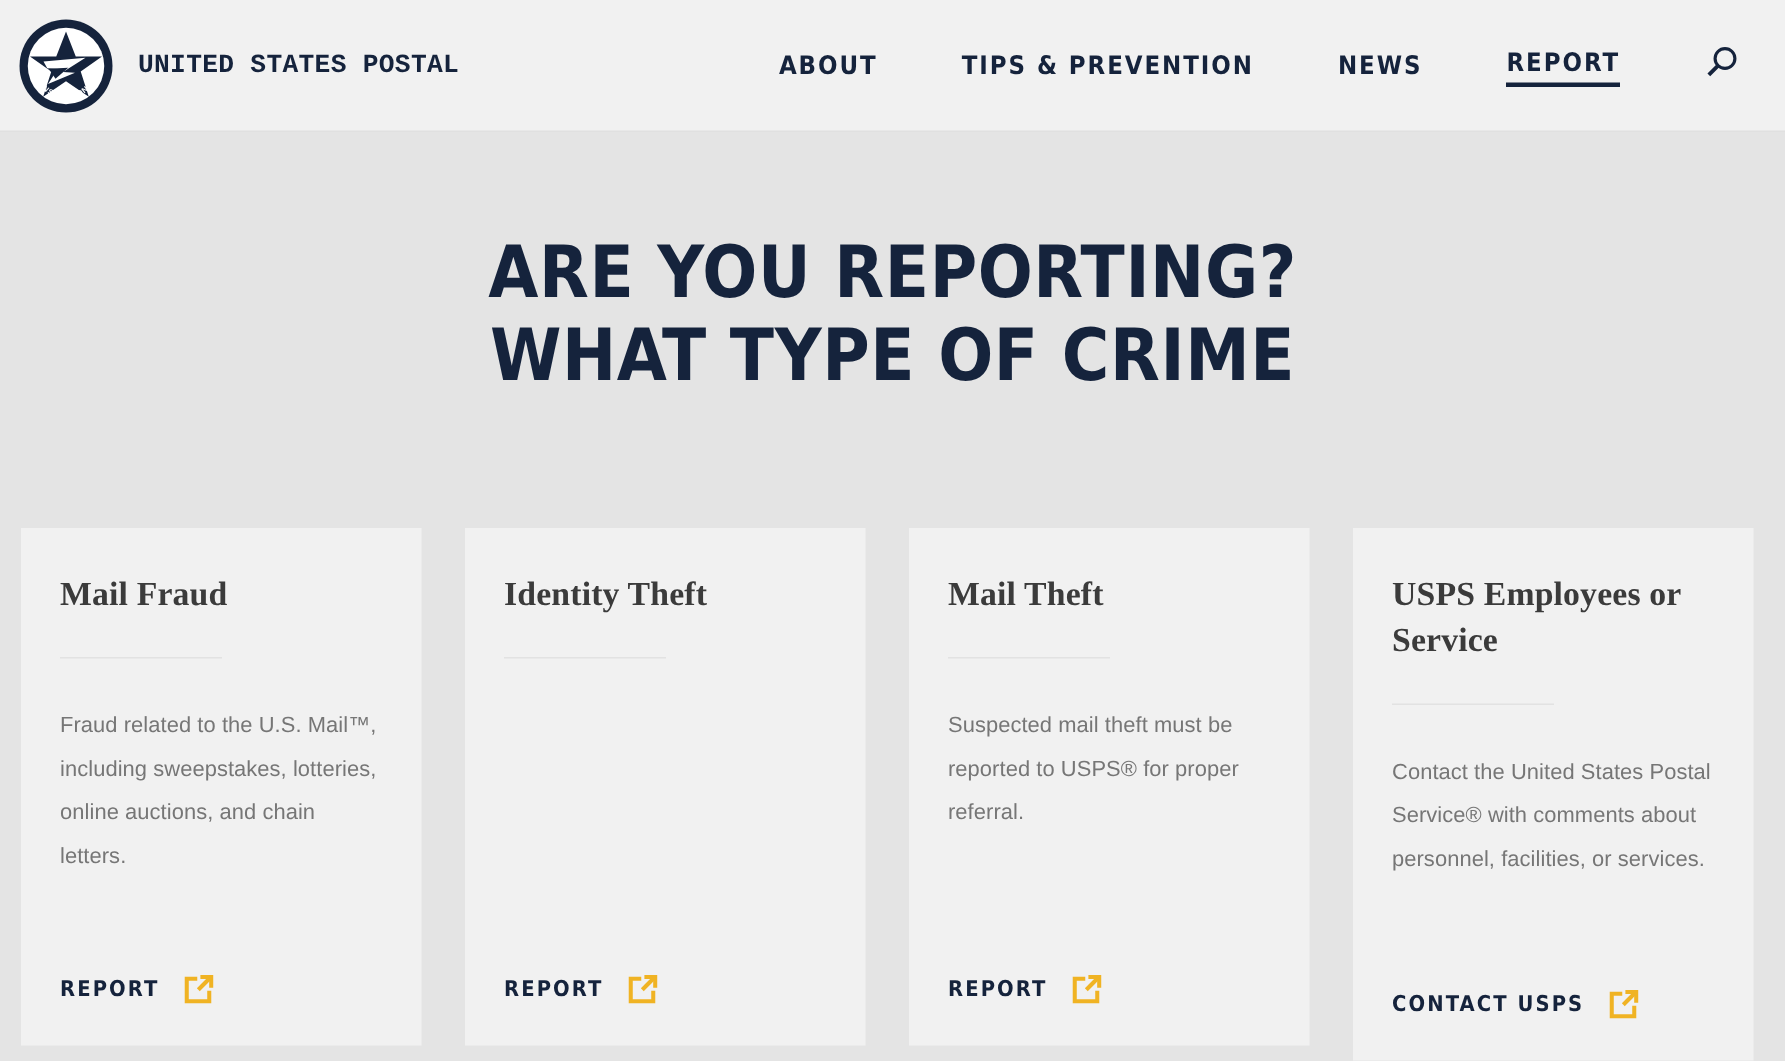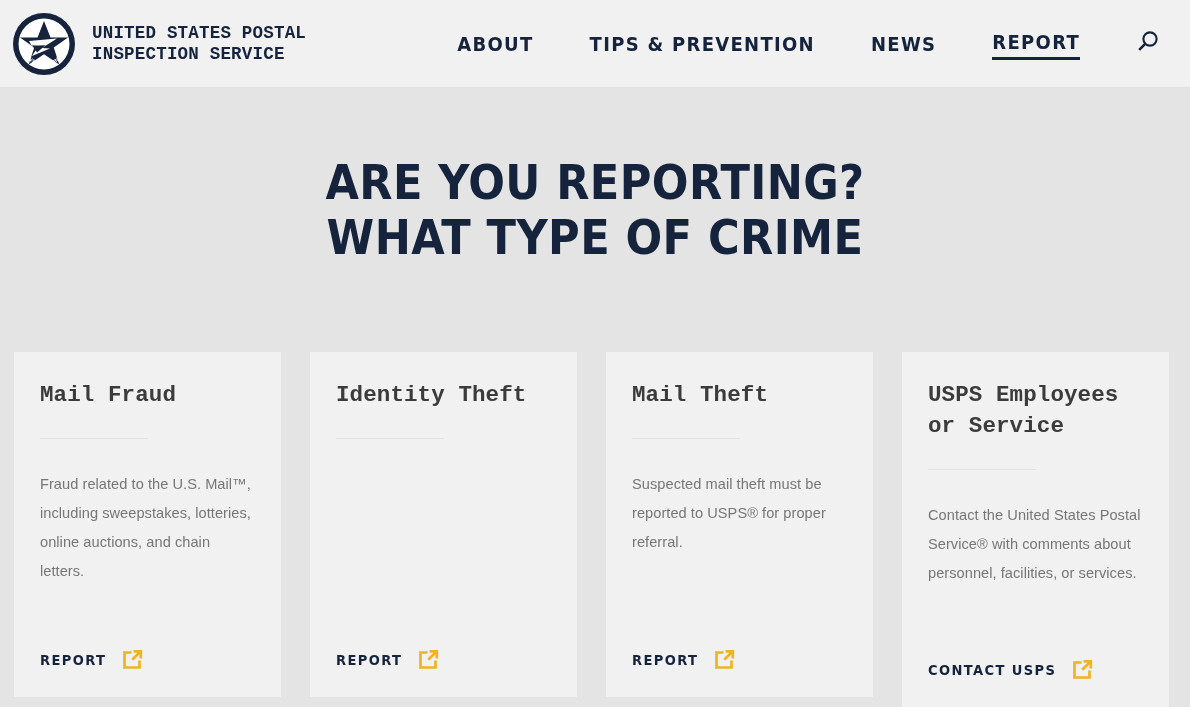--- a/index.html
+++ b/index.html
@@ -57,21 +57,21 @@
     top: 0;
     height: 88px;
     display: flex;
     align-items: center;
     gap: 0;
   }
   .nav-link {
     color: #15233c;
     font-family: "Liberation Sans Narrow", "DejaVu Sans Condensed", "Liberation Sans", sans-serif;
     font-weight: bold;
-    font-size: 20px;
+    font-size: 17px;
     letter-spacing: 1.3px;
     text-decoration: none;
     white-space: nowrap;
     padding: 2px 0;
     cursor: pointer;
   }
   .nav-item { padding: 0 28px; display: flex; align-items: center; }
   .nav-link.active {
     border-bottom: 3px solid #15233c;
     padding-bottom: 3px;
@@ -121,21 +121,21 @@
     padding: 28px 26px 0 26px;
     display: flex;
     flex-direction: column;
   }
   .card.tall { min-height: 355px; justify-content: flex-end; }
   .card.short { min-height: 345px; }
 
   .card-title {
     margin: 0;
     color: #3b3b3b;
-    font-family: Liberation Mono, monospace;
+    font-family: Liberation Serif, serif;
     font-weight: bold;
     font-size: 22.5px;
     line-height: 31px;
     letter-spacing: 0.1px;
   }
   .card-divider {
     height: 1px;
     background: #e2e2e2;
     width: 108px;
     margin-top: 27px;
@@ -188,21 +188,20 @@
         <text font-family="'Liberation Sans', sans-serif" font-size="5.4" font-weight="bold" fill="#ffffff" letter-spacing="0.7">
           <textPath href="#arcTop" startOffset="50%" text-anchor="middle">UNITED STATES</textPath>
         </text>
         <text font-family="'Liberation Sans', sans-serif" font-size="5.2" font-weight="bold" fill="#ffffff" letter-spacing="0.5">
           <textPath href="#arcBot" startOffset="50%" text-anchor="middle">POSTAL INSPECTION SERVICE</textPath>
         </text>
       </svg>
     </span>
     <div class="brand-name">
       <span class="l1">UNITED STATES POSTAL</span>
-      <span class="l2">INSPECTION SERVICE</span>
     </div>
   </div>
 
   <nav class="main-nav">
     <div class="nav-item">
       <a class="nav-link">ABOUT</a>
     </div>
     <div class="nav-item">
       <a class="nav-link">TIPS &amp; PREVENTION</a>
     </div>

